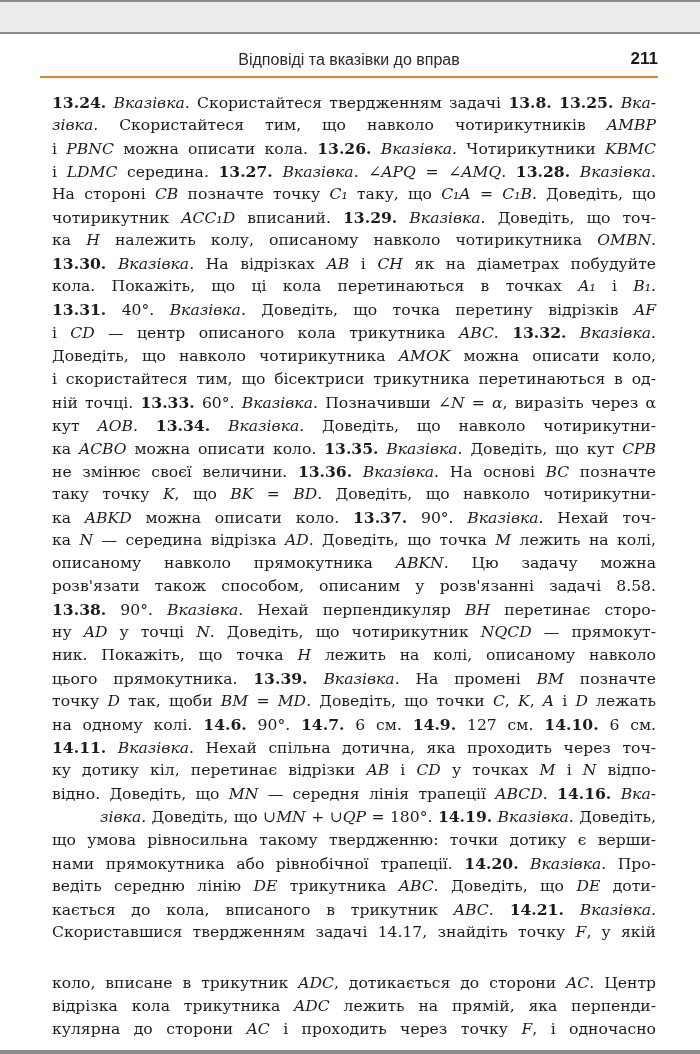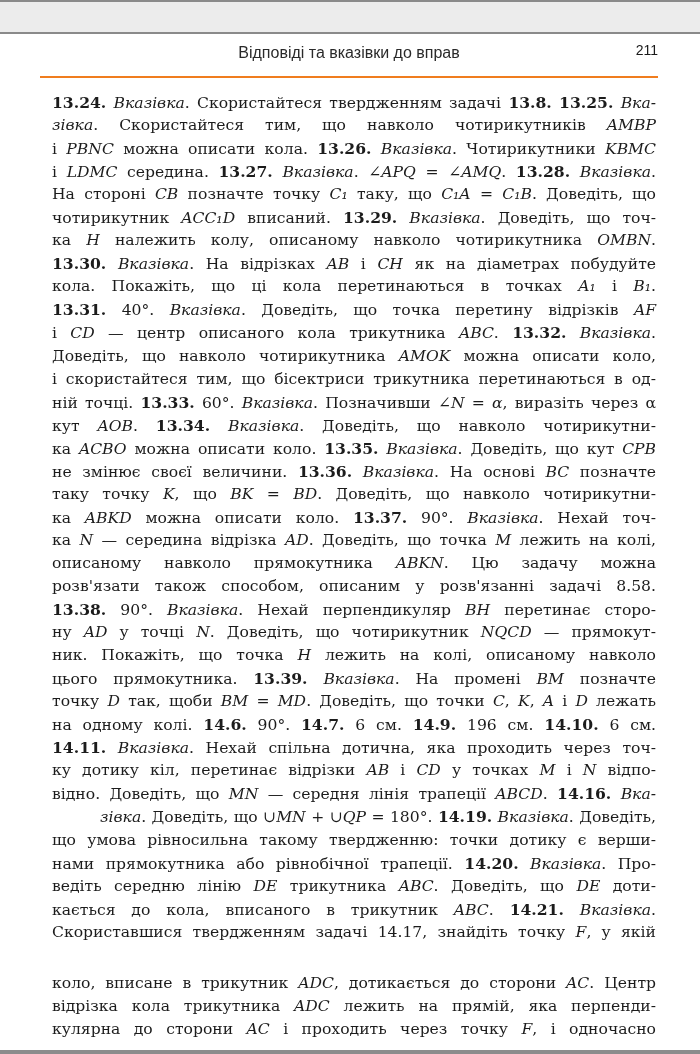--- a/index.html
+++ b/index.html
@@ -13,29 +13,29 @@
     background: #ececec;
     border-top: 2px solid #8a8a8a;
     border-bottom: 2px solid #8a8a8a;
     box-sizing: border-box;
   }
   .bottombar {
     position: absolute; left: 0; top: 1050px; width: 700px; height: 4px;
     background: #8c8c8c;
   }
   .running-head {
-    position: absolute; left: 40px; top: 42px; width: 618px; height: 28px;
+    position: absolute; left: 40px; top: 49px; width: 618px; height: 28px;
   }
   .running-title {
     position: absolute; left: 0; width: 100%; top: 2px; text-align: center;
     font-family: "Liberation Sans", sans-serif; font-size: 16px; color: #2a2a2a;
   }
   .page-number {
     position: absolute; right: 0; top: 0;
-    font-family: "Liberation Sans", sans-serif; font-size: 14px; font-weight: normal; color: #1a1a1a;
+    font-family: "Liberation Sans", sans-serif; font-size: 17px; font-weight: bold; color: #1a1a1a;
   }
   .rule {
     position: absolute; left: 40px; top: 76px; width: 618px; height: 2px;
     background: #f07d1e;
   }
   .body-text {
     position: absolute; left: 52px; top: 91px; width: 604px;
     font-size: 15.6px; line-height: 29.35px; color: #1c1c1c;
   }
   .line {
@@ -77,21 +77,21 @@
     <span class="line" style="height: 23.05px; display: block; text-align-last: justify;"><span>таку точку </span><span class="i">K</span><span>, що </span><span class="i">BK = BD</span><span>. Доведіть, що навколо чотирикутни-</span></span>
     <span class="line" style="height: 23.05px; display: block; text-align-last: justify;"><span>ка </span><span class="i">ABKD</span><span> можна описати коло. </span><span class="b">13.37.</span><span> 90°. </span><span class="i">Вказівка</span><span>. Нехай точ-</span></span>
     <span class="line" style="height: 23.05px; display: block; text-align-last: justify;"><span>ка </span><span class="i">N</span><span> — середина відрізка </span><span class="i">AD</span><span>. Доведіть, що точка </span><span class="i">M</span><span> лежить на колі,</span></span>
     <span class="line" style="height: 23.05px; display: block; text-align-last: justify;"><span>описаному навколо прямокутника </span><span class="i">ABKN</span><span>. Цю задачу можна</span></span>
     <span class="line" style="height: 23.05px; display: block; text-align-last: justify;"><span>розв'язати також способом, описаним у розв'язанні задачі 8.58.</span></span>
     <span class="line" style="height: 23.05px; display: block; text-align-last: justify;"><span class="b">13.38.</span><span> 90°. </span><span class="i">Вказівка</span><span>. Нехай перпендикуляр </span><span class="i">BH</span><span> перетинає сторо-</span></span>
     <span class="line" style="height: 23.05px; display: block; text-align-last: justify;"><span>ну </span><span class="i">AD</span><span> у точці </span><span class="i">N</span><span>. Доведіть, що чотирикутник </span><span class="i">NQCD</span><span> — прямокут-</span></span>
     <span class="line" style="height: 23.05px; display: block; text-align-last: justify;"><span>ник. Покажіть, що точка </span><span class="i">H</span><span> лежить на колі, описаному навколо</span></span>
     <span class="line" style="height: 23.05px; display: block; text-align-last: justify;"><span>цього прямокутника. </span><span class="b">13.39.</span><span> </span><span class="i">Вказівка</span><span>. На промені </span><span class="i">BM</span><span> позначте</span></span>
     <span class="line" style="height: 23.05px; display: block; text-align-last: justify;"><span>точку </span><span class="i">D</span><span> так, щоби </span><span class="i">BM = MD</span><span>. Доведіть, що точки </span><span class="i">C</span><span>, </span><span class="i">K</span><span>, </span><span class="i">A</span><span> і </span><span class="i">D</span><span> лежать</span></span>
-    <span class="line" style="height: 23.05px; display: block; text-align-last: justify;"><span>на одному колі. </span><span class="b">14.6.</span><span> 90°. </span><span class="b">14.7.</span><span> 6 см. </span><span class="b">14.9.</span><span> 196 см. </span><span class="b">14.10.</span><span> 6 см.</span></span>
+    <span class="line" style="height: 23.05px; display: block; text-align-last: justify;"><span>на одному колі. </span><span class="b">14.6.</span><span> 90°. </span><span class="b">14.7.</span><span> 6 см. </span><span class="b">14.9.</span><span> 127 см. </span><span class="b">14.10.</span><span> 6 см.</span></span>
     <span class="line" style="height: 23.05px; display: block; text-align-last: justify;"><span class="b">14.11.</span><span> </span><span class="i">Вказівка</span><span>. Нехай спільна дотична, яка проходить через точ-</span></span>
     <span class="line" style="height: 23.05px; display: block; text-align-last: justify;"><span>ку дотику кіл, перетинає відрізки </span><span class="i">AB</span><span> і </span><span class="i">CD</span><span> у точках </span><span class="i">M</span><span> і </span><span class="i">N</span><span> відпо-</span></span>
     <span class="line" style="height: 23.05px; display: block; text-align-last: justify;"><span>відно. Доведіть, що </span><span class="i">MN</span><span> — середня лінія трапеції </span><span class="i">ABCD</span><span>. </span><span class="b">14.16.</span><span> </span><span class="i">Вка-</span></span>
     <span class="line" style="height: 23.05px; display: block; text-align-last: justify; margin-left: 48px;"><span class="i">зівка</span><span>. Доведіть, що </span><span class="i">∪MN + ∪QP</span><span> = 180°. </span><span class="b">14.19.</span><span> </span><span class="i">Вказівка</span><span>. Доведіть,</span></span>
     <span class="line" style="height: 23.05px; display: block; text-align-last: justify;"><span>що умова рівносильна такому твердженню: точки дотику є верши-</span></span>
     <span class="line" style="height: 23.05px; display: block; text-align-last: justify;"><span>нами прямокутника або рівнобічної трапеції. </span><span class="b">14.20.</span><span> </span><span class="i">Вказівка</span><span>. Про-</span></span>
     <span class="line" style="height: 23.05px; display: block; text-align-last: justify;"><span>ведіть середню лінію </span><span class="i">DE</span><span> трикутника </span><span class="i">ABC</span><span>. Доведіть, що </span><span class="i">DE</span><span> доти-</span></span>
     <span class="line" style="height: 23.05px; display: block; text-align-last: justify;"><span>кається до кола, вписаного в трикутник </span><span class="i">ABC</span><span>. </span><span class="b">14.21.</span><span> </span><span class="i">Вказівка</span><span>.</span></span>
     <span class="line" style="height: 23.05px; display: block; text-align-last: justify;"><span>Скориставшися твердженням задачі 14.17, знайдіть точку </span><span class="i">F</span><span>, у якій</span></span>
     <span class="line" style="height: 23.05px; display: block; text-align-last: justify; margin-top: 28px;"><span>коло, вписане в трикутник </span><span class="i">ADC</span><span>, дотикається до сторони </span><span class="i">AC</span><span>. Центр</span></span>

